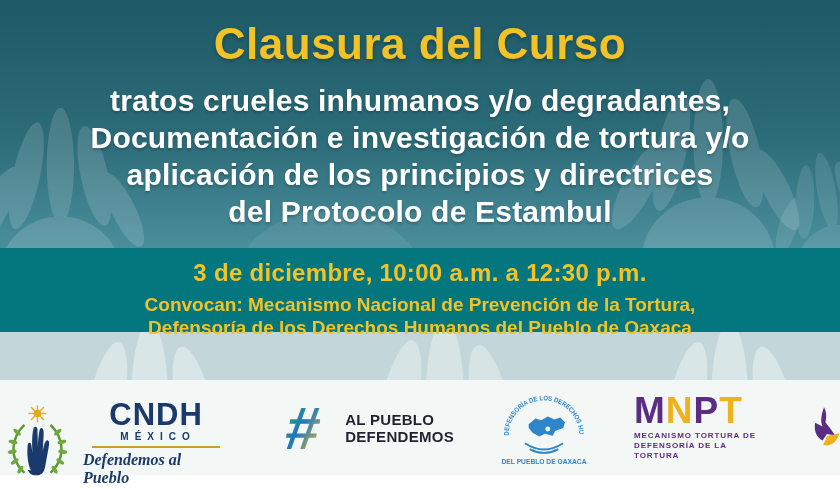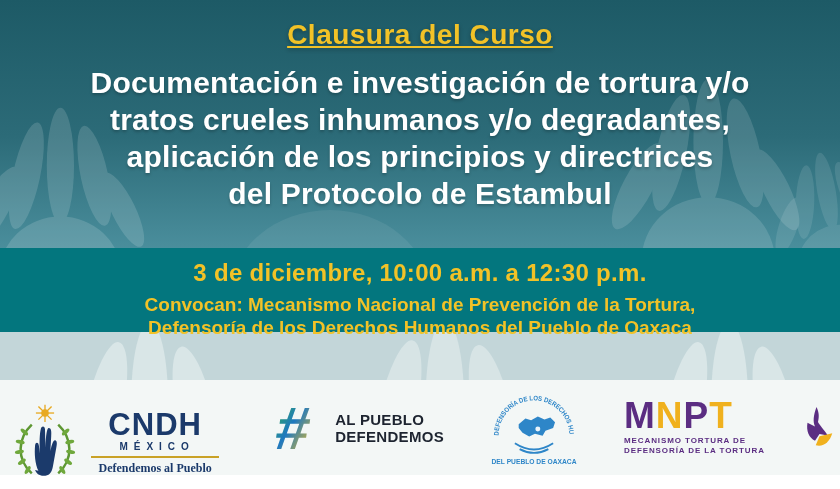--- a/index.html
+++ b/index.html
@@ -9,24 +9,23 @@
     background:#fff;
   }
   
   .header{
     position:relative;height:248px;overflow:hidden;text-align:center;
     background:linear-gradient(180deg,var(--header-gradient-top) 0%,#2c6b78 55%,var(--header-gradient-bottom) 100%);
   }
   .hands-svg{position:absolute;left:0;top:0;width:840px;height:248px;}
   .title{
     position:relative;margin:0;padding-top:19px;
-    font-size:28px;font-weight:800;letter-spacing:.5px;
+    font-size:44px;font-weight:800;letter-spacing:.5px;
     color:var(--accent-yellow);
     text-shadow:0 2px 4px rgba(0,0,0,.28);
-    text-decoration:underline;
   }
   .subtitle{
     position:relative;margin-top:13px;
     font-size:30px;font-weight:700;line-height:37px;letter-spacing:.2px;
     color:#fff;text-shadow:0 2px 3px rgba(0,0,0,.22);
   }
   
   .band{
     position:relative;height:84px;background:var(--band-teal);
     text-align:center;z-index:2;
@@ -47,21 +46,21 @@
     position:relative;height:95px;background:var(--footer-bg);
     display:flex;align-items:center;justify-content:center;gap:46px;
   }
   .logo{display:flex;align-items:center;}
   
   .cndh{gap:8px;margin-top:32px;}
   .cndh-text{display:flex;flex-direction:column;align-items:center;}
   .cndh-acronym{font-size:31px;font-weight:800;line-height:28px;letter-spacing:1px;color:var(--cndh-navy);}
   .cndh-country{font-size:10px;font-weight:700;letter-spacing:6px;margin:2px 0 0 4px;color:var(--cndh-navy);}
   .cndh-rule{width:128px;height:2px;background:var(--cndh-gold);margin:4px 0 3px;}
-  .cndh-motto{font-family:"Liberation Serif",serif;font-weight:700;font-size:12px;color:var(--cndh-navy);}
+  .cndh-motto{font-family:"Liberation Serif",serif;font-style:italic;font-weight:700;font-size:16px;color:var(--cndh-navy);}
   
   .hashtag{gap:8px;}
   .hash-text{font-size:15px;font-weight:800;line-height:17px;letter-spacing:.3px;color:var(--hashtag-text);}
   
   .mnpt{gap:20px;}
   .mnpt-col{display:flex;flex-direction:column;}
   .mnpt-letters{font-size:37px;font-weight:800;line-height:34px;letter-spacing:1px;}
   .mnpt-letters .p1{color:var(--mnpt-purple);}
   .mnpt-letters .y1{color:var(--mnpt-yellow);}
   .mnpt-caption{font-size:8px;font-weight:700;letter-spacing:.9px;line-height:10px;margin-top:3px;color:var(--mnpt-purple);}
@@ -85,22 +84,22 @@
       </defs>
       <use href="#hand" xlink:href="#hand" transform="translate(-28,118) scale(1.7)" fill="#ffffff" opacity="0.14"></use>
       <use href="#hand" xlink:href="#hand" transform="translate(612,90)  scale(1.85)" fill="#ffffff" opacity="0.13"></use>
       <use href="#hand" xlink:href="#hand" transform="translate(762,170) scale(1.15) rotate(-10)" fill="#ffffff" opacity="0.10"></use>
       <ellipse cx="330" cy="295" rx="100" ry="85" fill="#ffffff" opacity="0.07"></ellipse>
     </svg>
 
     <h1 class="title">Clausura del Curso</h1>
 
     <div class="subtitle">
+      <div>tratos crueles inhumanos y/o degradantes,</div>
       <div>Documentación e investigación de tortura y/o</div>
-      <div>tratos crueles inhumanos y/o degradantes,</div>
       <div>aplicación de los principios y directrices</div>
       <div>del Protocolo de Estambul</div>
     </div>
   </div>
 
   <div class="band">
     <p class="datetime">3 de diciembre, 10:00 a.m. a 12:30 p.m.</p>
     <div class="convocan">
       <div>Convocan: Mecanismo Nacional de Prevención de la Tortura,</div>
       <div>Defensoría de los Derechos Humanos del Pueblo de Oaxaca</div>

